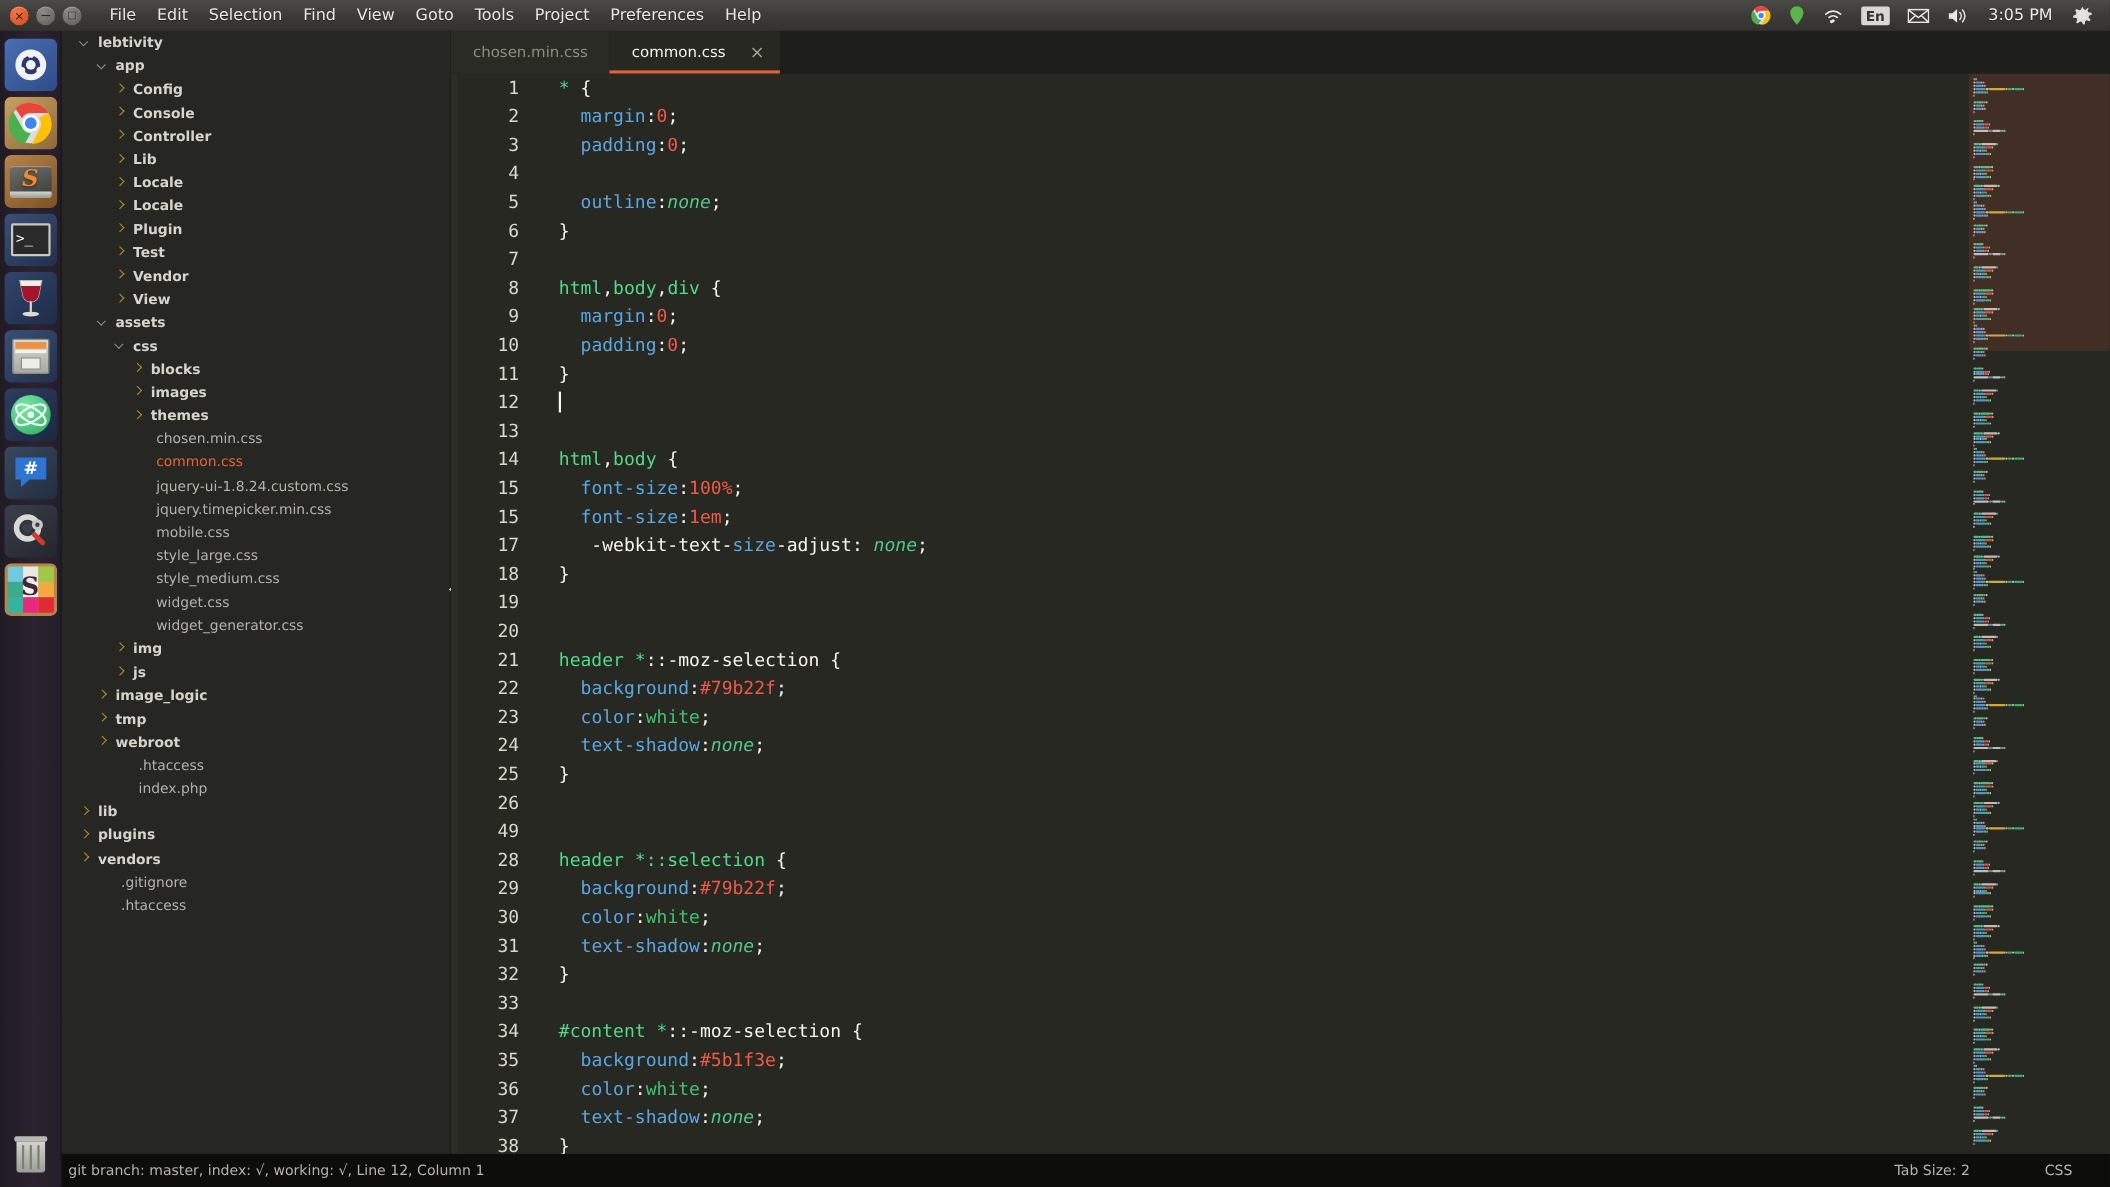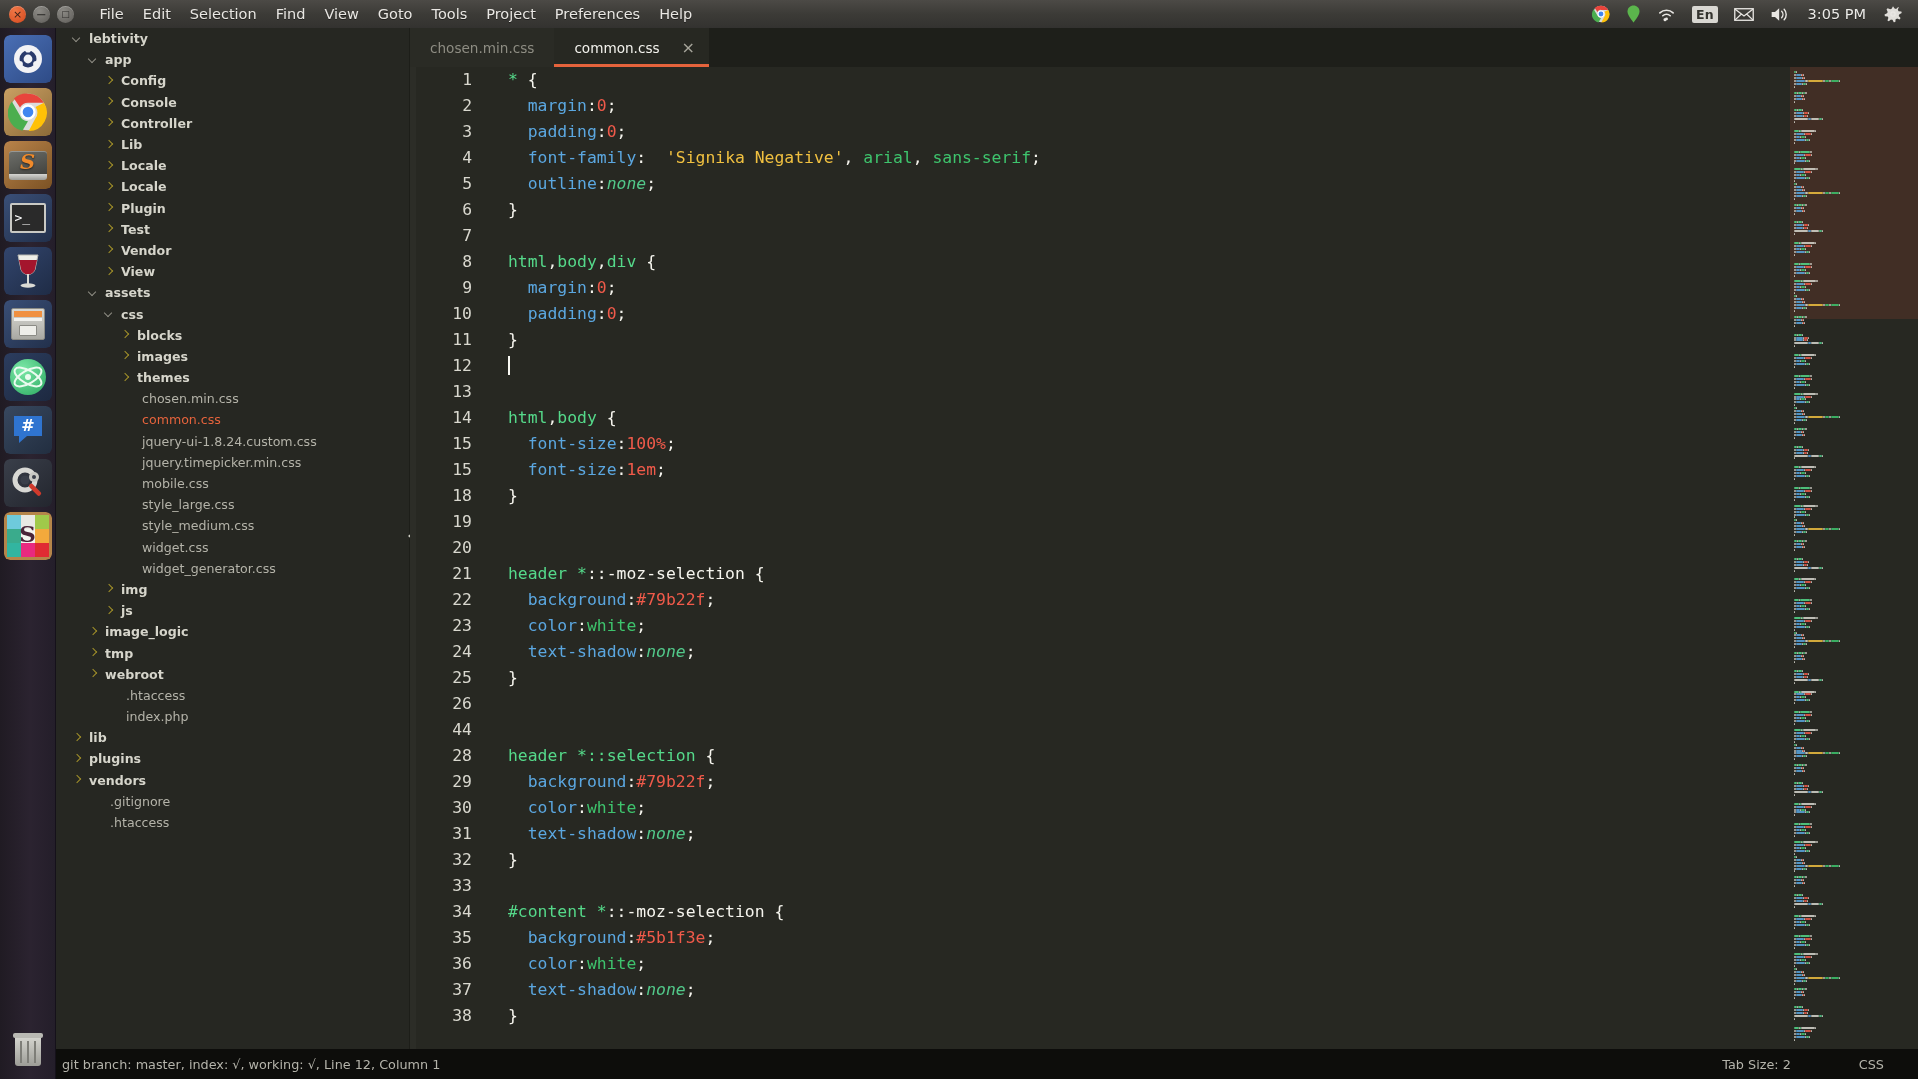--- a/index.html
+++ b/index.html
@@ -549,43 +549,44 @@
         <span class="closer">×</span>
       </div>
     </div>
 
   <div id="editor">
     <div id="gutter-bg"></div>
     <div id="code">
         <div class="cl"><div class="ln">1</div><div class="ct"><span class="t-sel">* </span><span class="t-pn">{</span></div></div>
         <div class="cl"><div class="ln">2</div><div class="ct"><span class="t-pl">  </span><span class="t-prop">margin</span><span class="t-pn">:</span><span class="t-num">0</span><span class="t-pn">;</span></div></div>
         <div class="cl"><div class="ln">3</div><div class="ct"><span class="t-pl">  </span><span class="t-prop">padding</span><span class="t-pn">:</span><span class="t-num">0</span><span class="t-pn">;</span></div></div>
-        <div class="cl"><div class="ln">4</div><div class="ct"><span class="t-pl">  </span><span class="t-prop">font-family</span><span class="t-pn">:  </span><span class="t-str">'Signika Negative'</span><span class="t-pn">, </span><span class="t-kw2">arial</span><span class="t-pn">, </span><span class="t-kw2">sans-serif</span><span class="t-pn">;</span></div></div>
+        <div class="cl"><div class="ln">4</div></div>
         <div class="cl"><div class="ln">5</div><div class="ct"><span class="t-pl">  </span><span class="t-prop">outline</span><span class="t-pn">:</span><span class="t-kw">none</span><span class="t-pn">;</span></div></div>
         <div class="cl"><div class="ln">6</div><div class="ct"><span class="t-pn">}</span></div></div>
         <div class="cl"><div class="ln">7</div><div class="ct"></div></div>
         <div class="cl"><div class="ln">8</div><div class="ct"><span class="t-sel">html</span><span class="t-pn">,</span><span class="t-sel">body</span><span class="t-pn">,</span><span class="t-sel">div</span><span class="t-pn"> {</span></div></div>
         <div class="cl"><div class="ln">9</div><div class="ct"><span class="t-pl">  </span><span class="t-prop">margin</span><span class="t-pn">:</span><span class="t-num">0</span><span class="t-pn">;</span></div></div>
         <div class="cl"><div class="ln">10</div><div class="ct"><span class="t-pl">  </span><span class="t-prop">padding</span><span class="t-pn">:</span><span class="t-num">0</span><span class="t-pn">;</span></div></div>
         <div class="cl"><div class="ln">11</div><div class="ct"><span class="t-pn">}</span></div></div>
         <div class="cl"><div class="ln">12</div><div class="ct"><span class="caret"></span></div></div>
         <div class="cl"><div class="ln">13</div><div class="ct"></div></div>
         <div class="cl"><div class="ln">14</div><div class="ct"><span class="t-sel">html</span><span class="t-pn">,</span><span class="t-sel">body</span><span class="t-pn"> {</span></div></div>
         <div class="cl"><div class="ln">15</div><div class="ct"><span class="t-pl">  </span><span class="t-prop">font-size</span><span class="t-pn">:</span><span class="t-num">100%</span><span class="t-pn">;</span></div></div>
         <div class="cl"><div class="ln">15</div><div class="ct"><span class="t-pl">  </span><span class="t-prop">font-size</span><span class="t-pn">:</span><span class="t-num">1em</span><span class="t-pn">;</span></div></div>
+        <div class="cl"><div class="ln">17</div><div class="ct"><span class="t-pl">   -webkit-text-</span><span class="t-prop">size</span><span class="t-pl">-adjust: </span><span class="t-kw">none</span><span class="t-pn">;</span></div></div>
         <div class="cl"><div class="ln">18</div><div class="ct"><span class="t-pn">}</span></div></div>
         <div class="cl"><div class="ln">19</div><div class="ct"></div></div>
         <div class="cl"><div class="ln">20</div><div class="ct"></div></div>
         <div class="cl"><div class="ln">21</div><div class="ct"><span class="t-sel">header</span><span class="t-pl"> </span><span class="t-sel">*</span><span class="t-pl">::-moz-selection</span><span class="t-pn"> {</span></div></div>
         <div class="cl"><div class="ln">22</div><div class="ct"><span class="t-pl">  </span><span class="t-prop">background</span><span class="t-pn">:</span><span class="t-num">#79b22f</span><span class="t-pn">;</span></div></div>
         <div class="cl"><div class="ln">23</div><div class="ct"><span class="t-pl">  </span><span class="t-prop">color</span><span class="t-pn">:</span><span class="t-kw2">white</span><span class="t-pn">;</span></div></div>
         <div class="cl"><div class="ln">24</div><div class="ct"><span class="t-pl">  </span><span class="t-prop">text-shadow</span><span class="t-pn">:</span><span class="t-kw">none</span><span class="t-pn">;</span></div></div>
         <div class="cl"><div class="ln">25</div><div class="ct"><span class="t-pn">}</span></div></div>
         <div class="cl"><div class="ln">26</div><div class="ct"></div></div>
-        <div class="cl"><div class="ln">44</div><div class="ct"></div></div>
+        <div class="cl"><div class="ln">49</div><div class="ct"></div></div>
         <div class="cl"><div class="ln">28</div><div class="ct"><span class="t-sel">header</span><span class="t-pl"> </span><span class="t-sel">*::selection</span><span class="t-pn"> {</span></div></div>
         <div class="cl"><div class="ln">29</div><div class="ct"><span class="t-pl">  </span><span class="t-prop">background</span><span class="t-pn">:</span><span class="t-num">#79b22f</span><span class="t-pn">;</span></div></div>
         <div class="cl"><div class="ln">30</div><div class="ct"><span class="t-pl">  </span><span class="t-prop">color</span><span class="t-pn">:</span><span class="t-kw2">white</span><span class="t-pn">;</span></div></div>
         <div class="cl"><div class="ln">31</div><div class="ct"><span class="t-pl">  </span><span class="t-prop">text-shadow</span><span class="t-pn">:</span><span class="t-kw">none</span><span class="t-pn">;</span></div></div>
         <div class="cl"><div class="ln">32</div><div class="ct"><span class="t-pn">}</span></div></div>
         <div class="cl"><div class="ln">33</div><div class="ct"></div></div>
         <div class="cl"><div class="ln">34</div><div class="ct"><span class="t-sel">#content</span><span class="t-pl"> </span><span class="t-sel">*</span><span class="t-pl">::-moz-selection</span><span class="t-pn"> {</span></div></div>
         <div class="cl"><div class="ln">35</div><div class="ct"><span class="t-pl">  </span><span class="t-prop">background</span><span class="t-pn">:</span><span class="t-num">#5b1f3e</span><span class="t-pn">;</span></div></div>
         <div class="cl"><div class="ln">36</div><div class="ct"><span class="t-pl">  </span><span class="t-prop">color</span><span class="t-pn">:</span><span class="t-kw2">white</span><span class="t-pn">;</span></div></div>
         <div class="cl"><div class="ln">37</div><div class="ct"><span class="t-pl">  </span><span class="t-prop">text-shadow</span><span class="t-pn">:</span><span class="t-kw">none</span><span class="t-pn">;</span></div></div>

